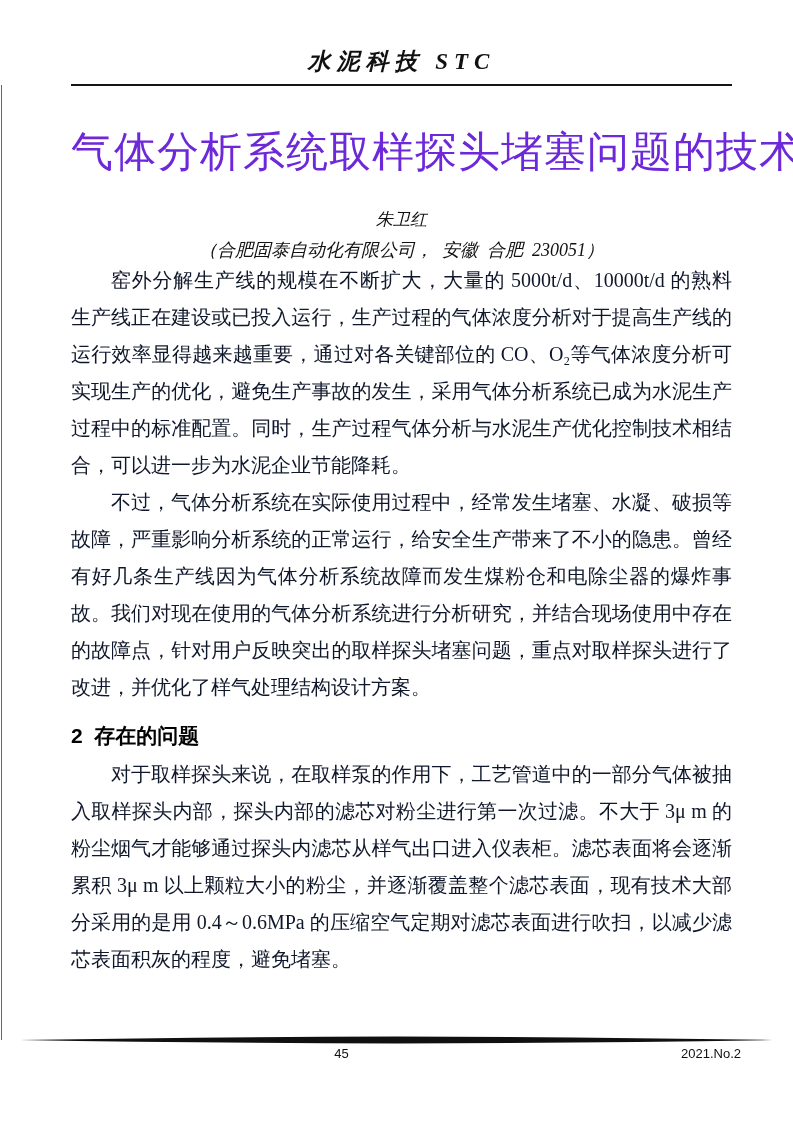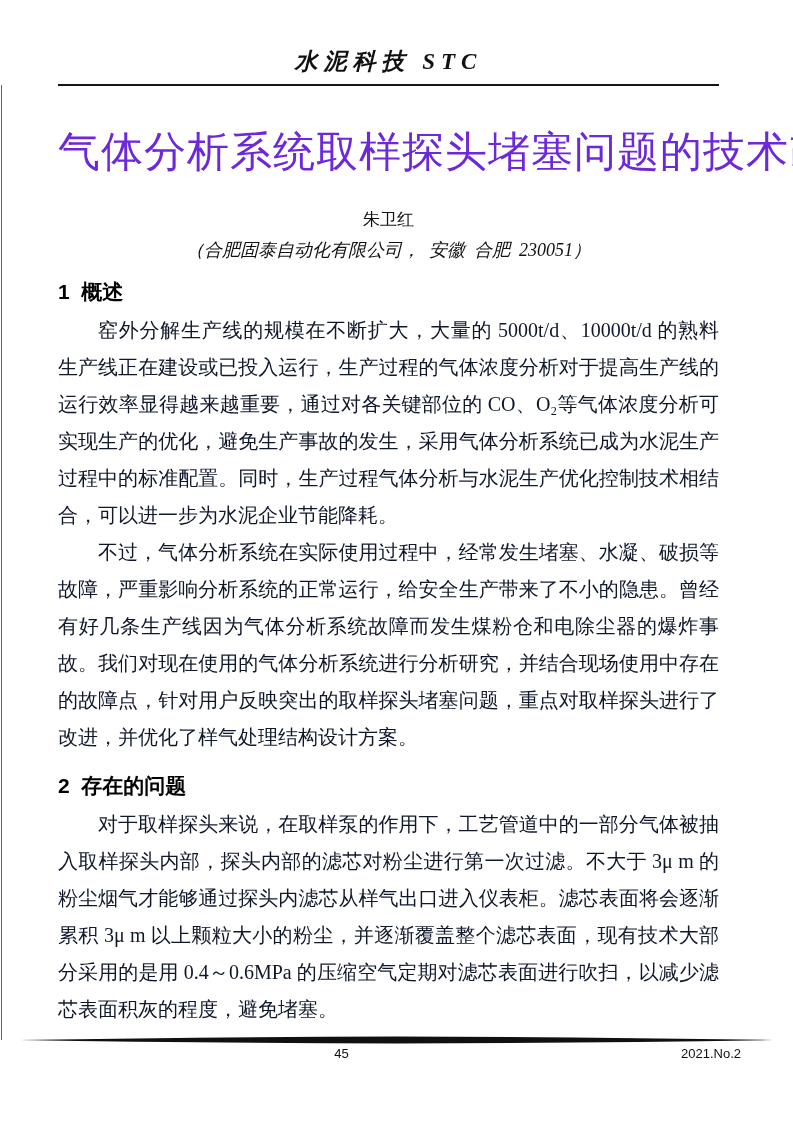--- a/index.html
+++ b/index.html
@@ -10,21 +10,21 @@
   body {
     position: relative;
     width: 793px;
     height: 1122px;
     overflow: hidden;
     font-family: "Liberation Serif", "DejaVu Serif", serif;
     color: #1c1c1c;
   }
   .page-inner {
     position: absolute;
-    left: 58px;
+    left: 71px;
     top: 0;
     width: 661px;
   }
   .journal-header {
     margin-top: 46px;
     text-align: center;
     font-size: 23px;
     font-weight: 600;
     font-style: italic;
     letter-spacing: 6px;
@@ -42,20 +42,21 @@
     font-weight: 400;
     font-size: 42px;
     letter-spacing: 1px;
     color: #6d28d9;
     white-space: nowrap;
   }
   .author {
     margin-top: 24px;
     text-align: center;
     font-size: 17px;
+    font-style: italic;
     color: #111;
   }
   .affiliation {
     margin-top: 7px;
     text-align: center;
     font-size: 18px;
     font-style: italic;
     color: #111;
     white-space: pre;
   }
@@ -119,21 +120,20 @@
   <div class="journal-header">水泥科技 STC</div>
 
   <div class="header-rule"></div>
 
   <h1 class="article-title">气体分析系统取样探头堵塞问题的技术改进</h1>
 
   <div class="author">朱卫红</div>
 
   <div class="affiliation">（合肥固泰自动化有限公司，  安徽  合肥  230051）</div>
 
-  <h2 class="section-heading">1  概述</h2>
 
   <p class="body-paragraph">窑外分解生产线的规模在不断扩大，大量的 5000t/d、10000t/d 的熟料生产线正在建设或已投入运行，生产过程的气体浓度分析对于提高生产线的运行效率显得越来越重要，通过对各关键部位的 CO、O₂等气体浓度分析可实现生产的优化，避免生产事故的发生，采用气体分析系统已成为水泥生产过程中的标准配置。同时，生产过程气体分析与水泥生产优化控制技术相结合，可以进一步为水泥企业节能降耗。</p>
 
   <p class="body-paragraph">不过，气体分析系统在实际使用过程中，经常发生堵塞、水凝、破损等故障，严重影响分析系统的正常运行，给安全生产带来了不小的隐患。曾经有好几条生产线因为气体分析系统故障而发生煤粉仓和电除尘器的爆炸事故。我们对现在使用的气体分析系统进行分析研究，并结合现场使用中存在的故障点，针对用户反映突出的取样探头堵塞问题，重点对取样探头进行了改进，并优化了样气处理结构设计方案。</p>
 
   <h2 class="section-heading">2  存在的问题</h2>
 
   <p class="body-paragraph">对于取样探头来说，在取样泵的作用下，工艺管道中的一部分气体被抽入取样探头内部，探头内部的滤芯对粉尘进行第一次过滤。不大于 3μ m 的粉尘烟气才能够通过探头内滤芯从样气出口进入仪表柜。滤芯表面将会逐渐累积 3μ m 以上颗粒大小的粉尘，并逐渐覆盖整个滤芯表面，现有技术大部分采用的是用 0.4～0.6MPa 的压缩空气定期对滤芯表面进行吹扫，以减少滤芯表面积灰的程度，避免堵塞。</p>
 
 

